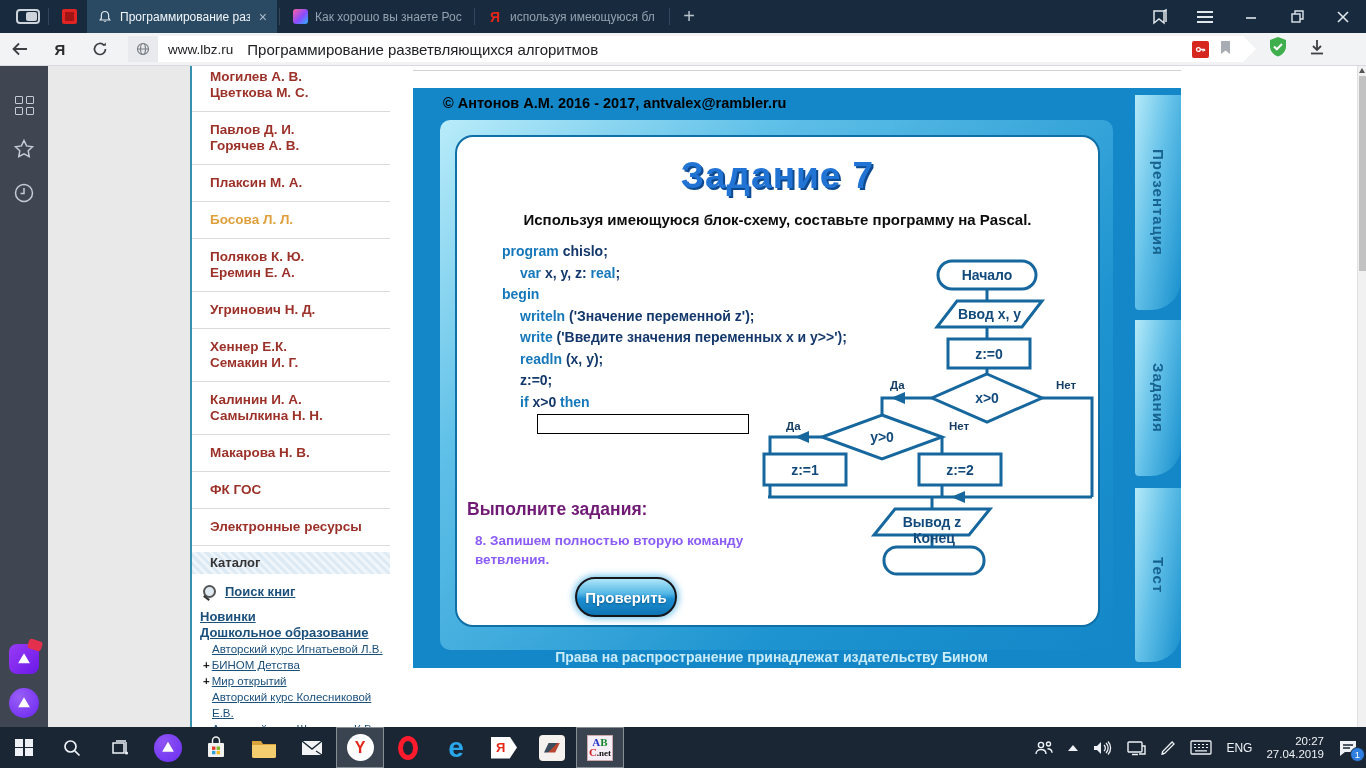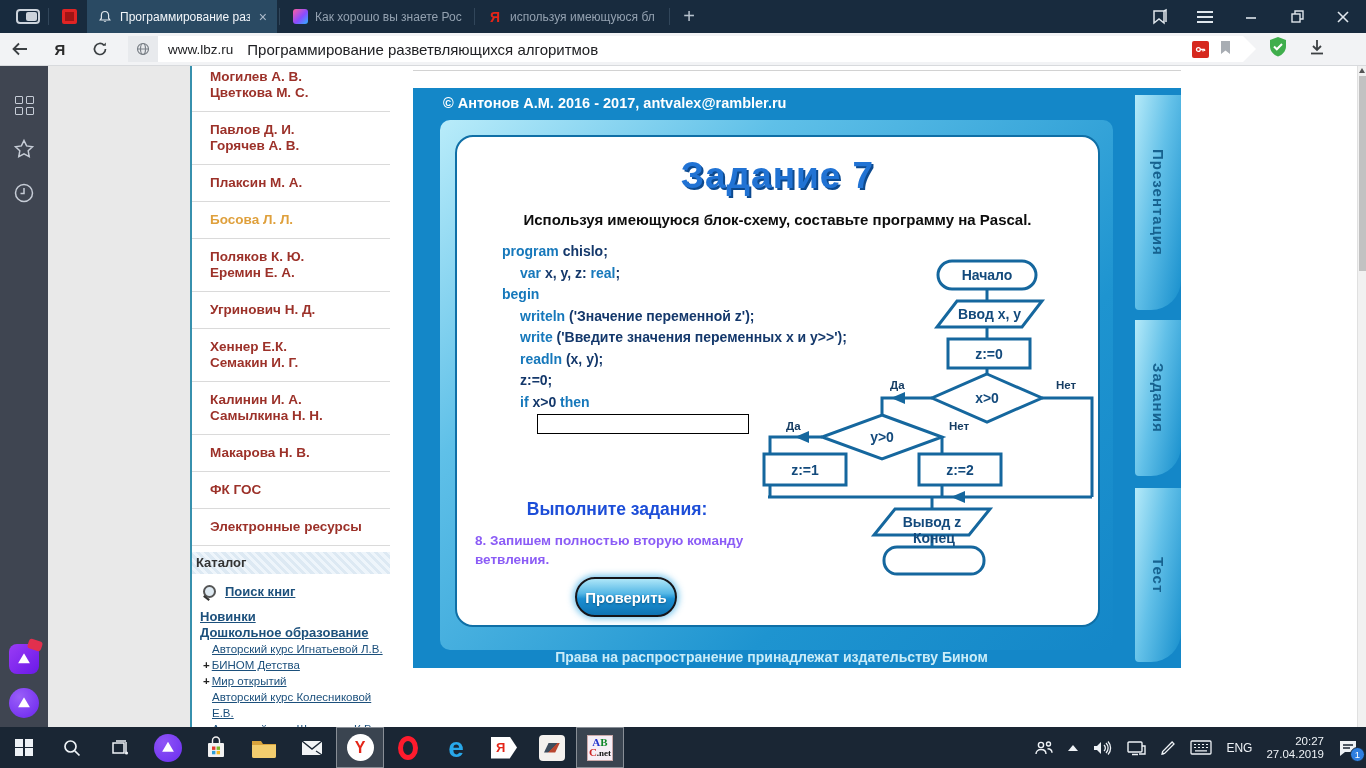--- a/index.html
+++ b/index.html
@@ -59,53 +59,53 @@
   .graypane { position:absolute; left:48px; top:66px; width:142px; height:661px; background:#e9e9e9; }
   .topline { position:absolute; left:413px; top:70px; width:768px; height:1px; background:#d2d2d2; }
 
   
   .site-sidebar { position:absolute; left:190px; top:66px; width:200px; height:661px;
     background:#fff; border-left:2px solid #3790ad; overflow:hidden; }
   .side-item { padding:10px 6px 10px 18px; border-bottom:1px solid #dadada;
     color:#9c3129; font-weight:bold; font-size:13.5px; line-height:16px; }
   .side-item.hl { color:#dfa03c; }
   .side-item:first-child { padding-top:3px; }
-  .cat-header { height:22px; line-height:22px; padding-left:4px; font-weight:bold; font-size:13px; color:#333;
+  .cat-header { height:22px; line-height:22px; padding-left:18px; font-weight:bold; font-size:13px; color:#333;
     background:repeating-linear-gradient(45deg,#dde9f3 0 3px,#eef5fb 3px 6px); margin-top:6px; }
   .search-row { display:flex; align-items:center; gap:9px; padding:10px 0 6px 10px; }
   .mag { position:relative; width:14px; height:14px; }
   .mag::before { content:""; position:absolute; right:0; top:0; width:9px; height:9px; border:2px solid #555; border-radius:50%; background:#dfeaf2; }
   .mag::after { content:""; position:absolute; left:1px; bottom:0; width:7px; height:2px; background:#333; transform:rotate(38deg); }
   .search-row a, .cat-row a { color:#1c507c; text-decoration:underline; cursor:pointer; }
   .search-row a { font-weight:bold; font-size:13px; }
   .cat-links { padding:4px 0 0 6px; }
   .cat-row { font-size:11.5px; line-height:16px; padding-left:2px; }
   .cat-row.bold a { font-weight:bold; font-size:13px; }
   .cat-row.ind { padding-left:14px; }
   .cat-row .plus { color:#222; margin-left:-9px; margin-right:2px; font-weight:bold; text-decoration:none; }
 
   
   .main-panel { position:absolute; left:413px; top:88px; width:768px; height:580px; background:#1487c8; }
-  .copyright { position:absolute; left:30px; top:7px; font-size:14.5px; font-weight:bold; color:#ffffff; }
+  .copyright { position:absolute; left:30px; top:7px; font-size:14.5px; font-weight:bold; color:#000000; }
   .frame { position:absolute; left:27px; top:32px; width:673px; height:530px; border-radius:10px;
     background:linear-gradient(135deg,#b9ecfa 0%,#5fc0e8 28%,#1e94d0 70%,#1487c8 100%); }
   .card { position:absolute; left:15px; top:15px; width:645px; height:492px; background:#fff;
     border:2px solid #0f6fa6; border-radius:18px; }
   .title { position:absolute; top:18px; left:0; width:100%; text-align:center;
     font-size:37px; font-weight:bold; color:#2173d4; text-shadow:2px 2px 0 #0d4a8f; letter-spacing:1px; }
   .subtitle { position:absolute; top:74px; left:0; width:100%; text-align:center;
     font-size:15px; font-weight:bold; color:#0d0d0d; }
   .code { position:absolute; left:45px; top:104px; font-size:14px; font-weight:bold;
     color:#14386b; line-height:21.5px; white-space:nowrap; }
   .code-line.ind { padding-left:18px; }
   .kw { color:#1678bb; }
   .answer { position:absolute; left:80px; top:277px; width:212px; height:20px;
     border:1.5px solid #000; border-radius:0; font:13px "Liberation Sans",sans-serif; }
-  .tasks-h { position:absolute; left:10px; top:362px; width:300px; text-align:center;
-    font-size:17.5px; font-weight:bold; color:#1d4ed8; }
+  .tasks-h { position:absolute; left:10px; top:362px; width:300px; 
+    font-size:17.5px; font-weight:bold; color:#701a75; }
   .task-t { position:absolute; left:18px; top:394px; width:292px; font-size:13.5px;
     font-weight:bold; color:#8b5cf6; line-height:19px; }
   .check { position:absolute; left:118px; top:440px; width:102px; height:40px; border-radius:21px;
     border:2px solid #15151a; color:#fff; font-weight:bold; font-size:15px; cursor:pointer;
     font-family:"Liberation Sans",sans-serif; text-shadow:0 1px 2px rgba(0,0,0,.35);
     background:linear-gradient(180deg,#aee6f8 0%,#56b8e6 40%,#1b8fd2 55%,#0f74b4 100%);
     box-shadow:0 0 6px 2px rgba(100,190,235,.85); }
   .fc { position:absolute; left:0; top:0; }
   .fcl { position:absolute; font-weight:bold; color:#134a7c; font-size:14px;
     display:flex; align-items:center; justify-content:center; }

